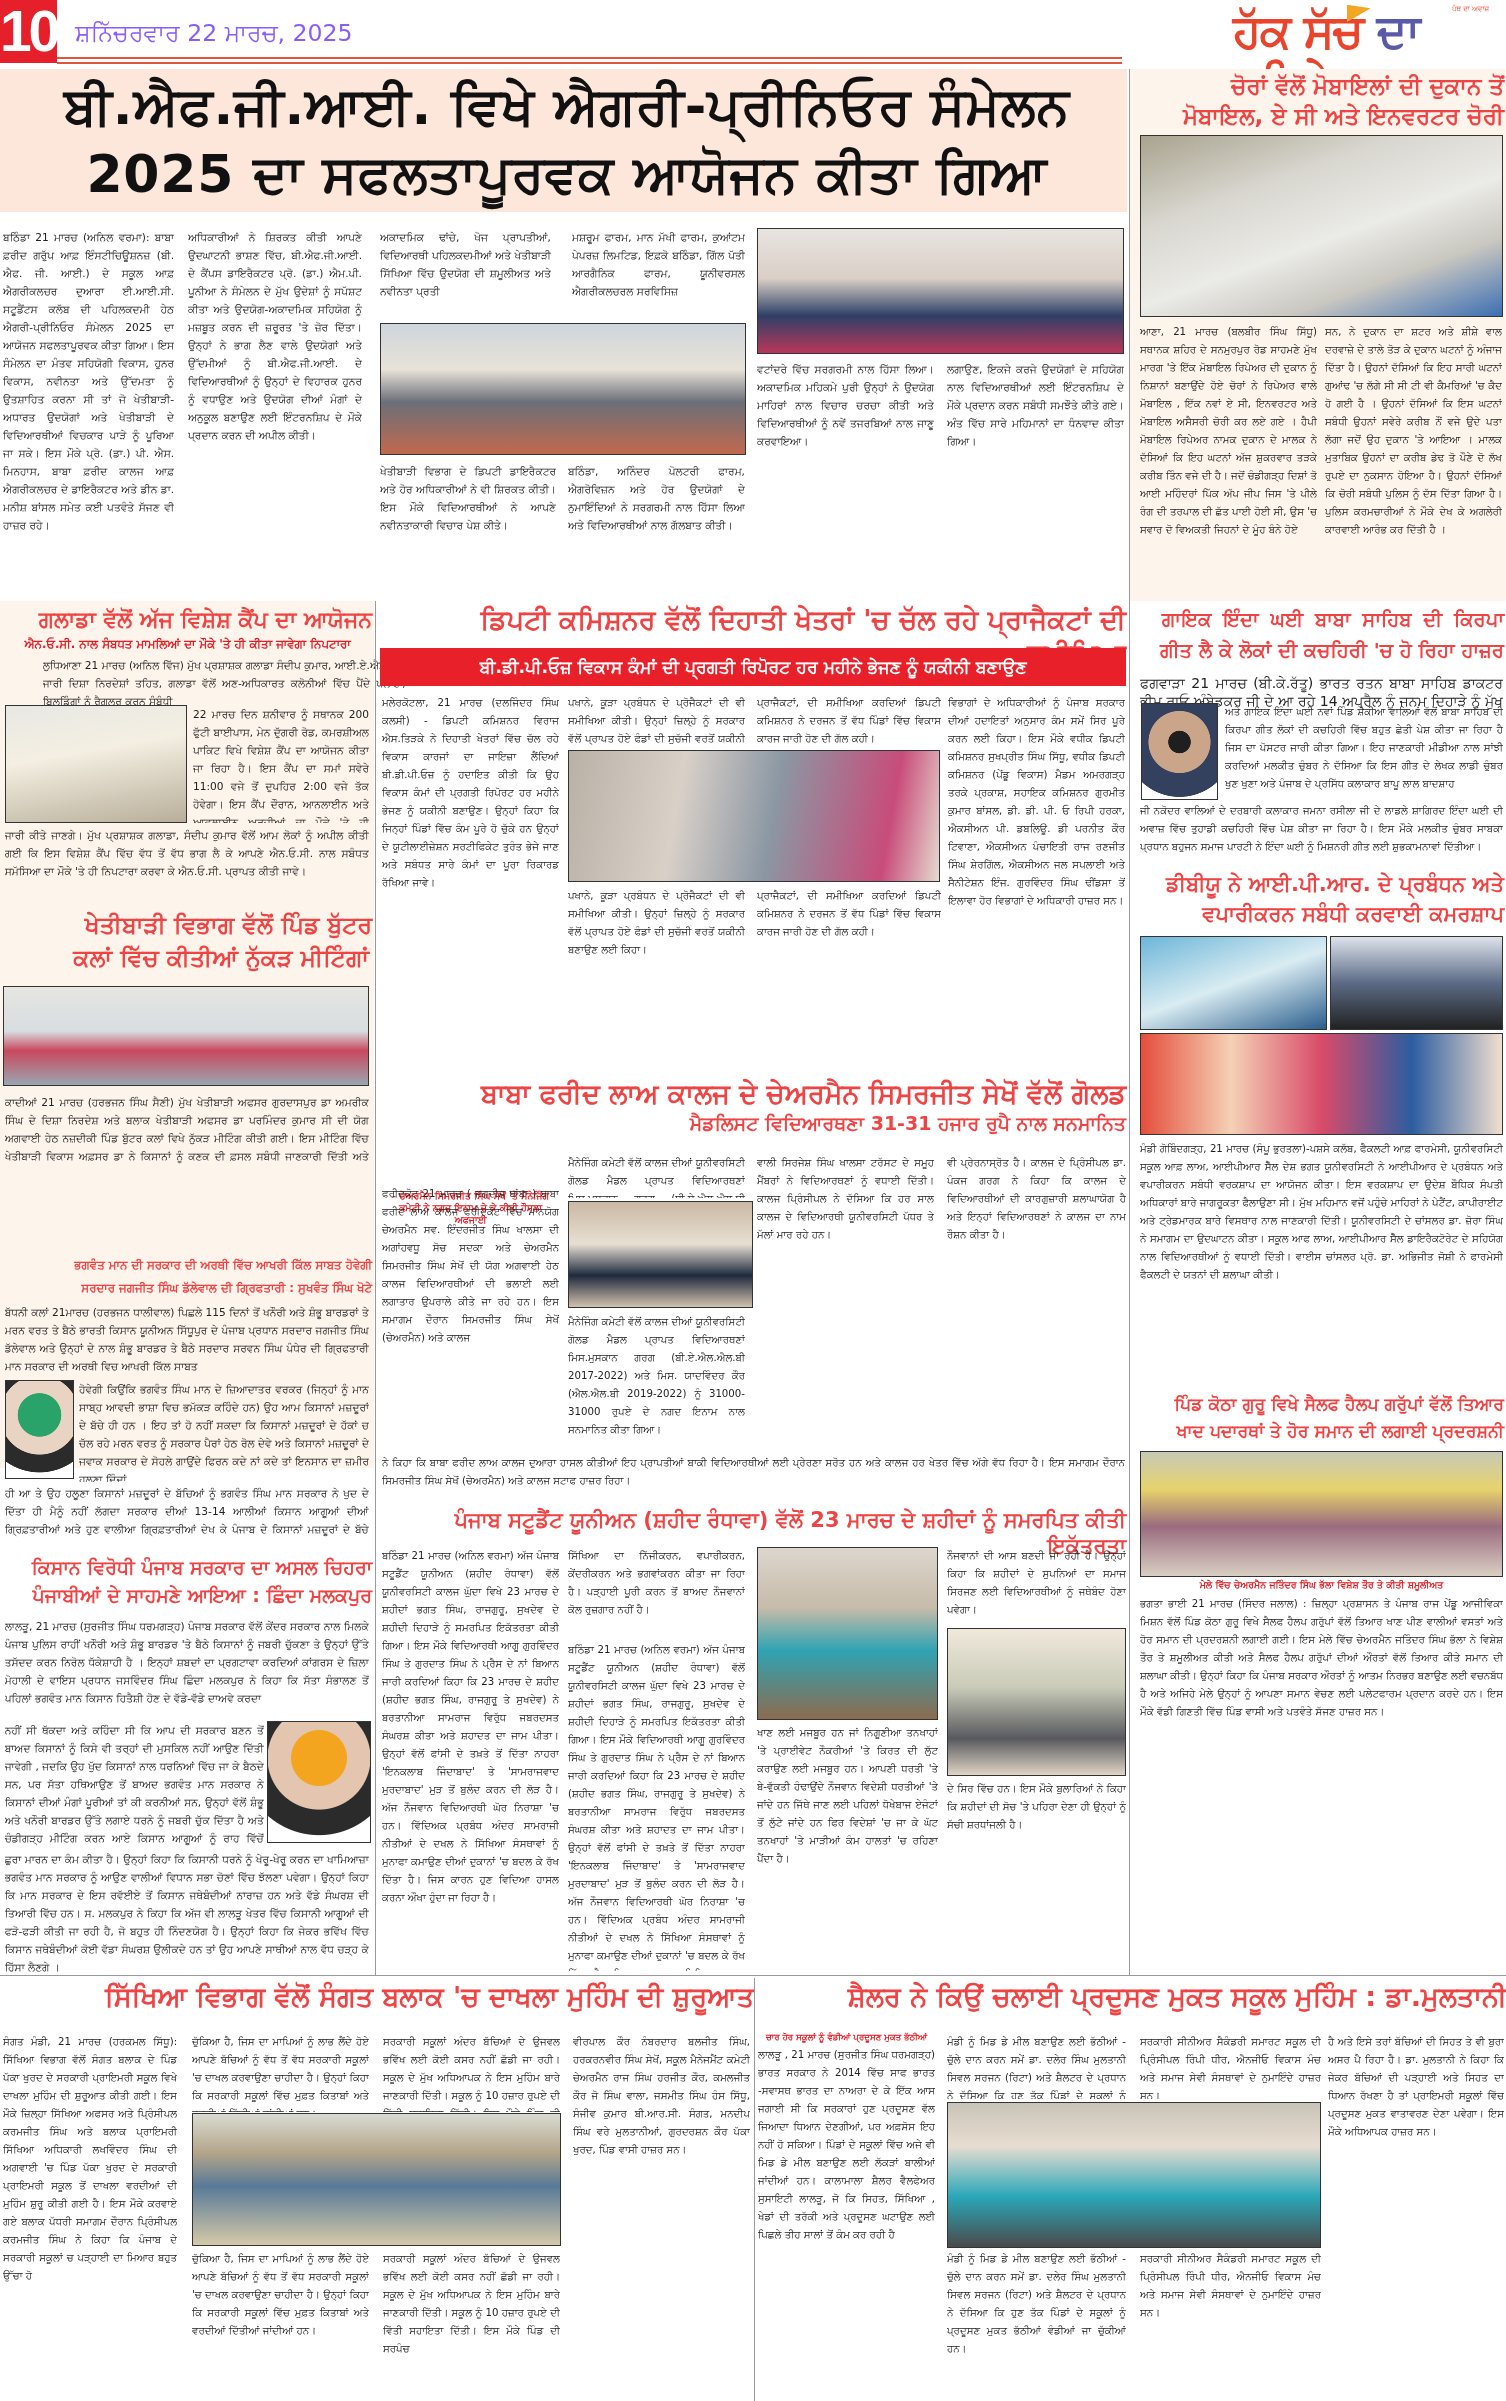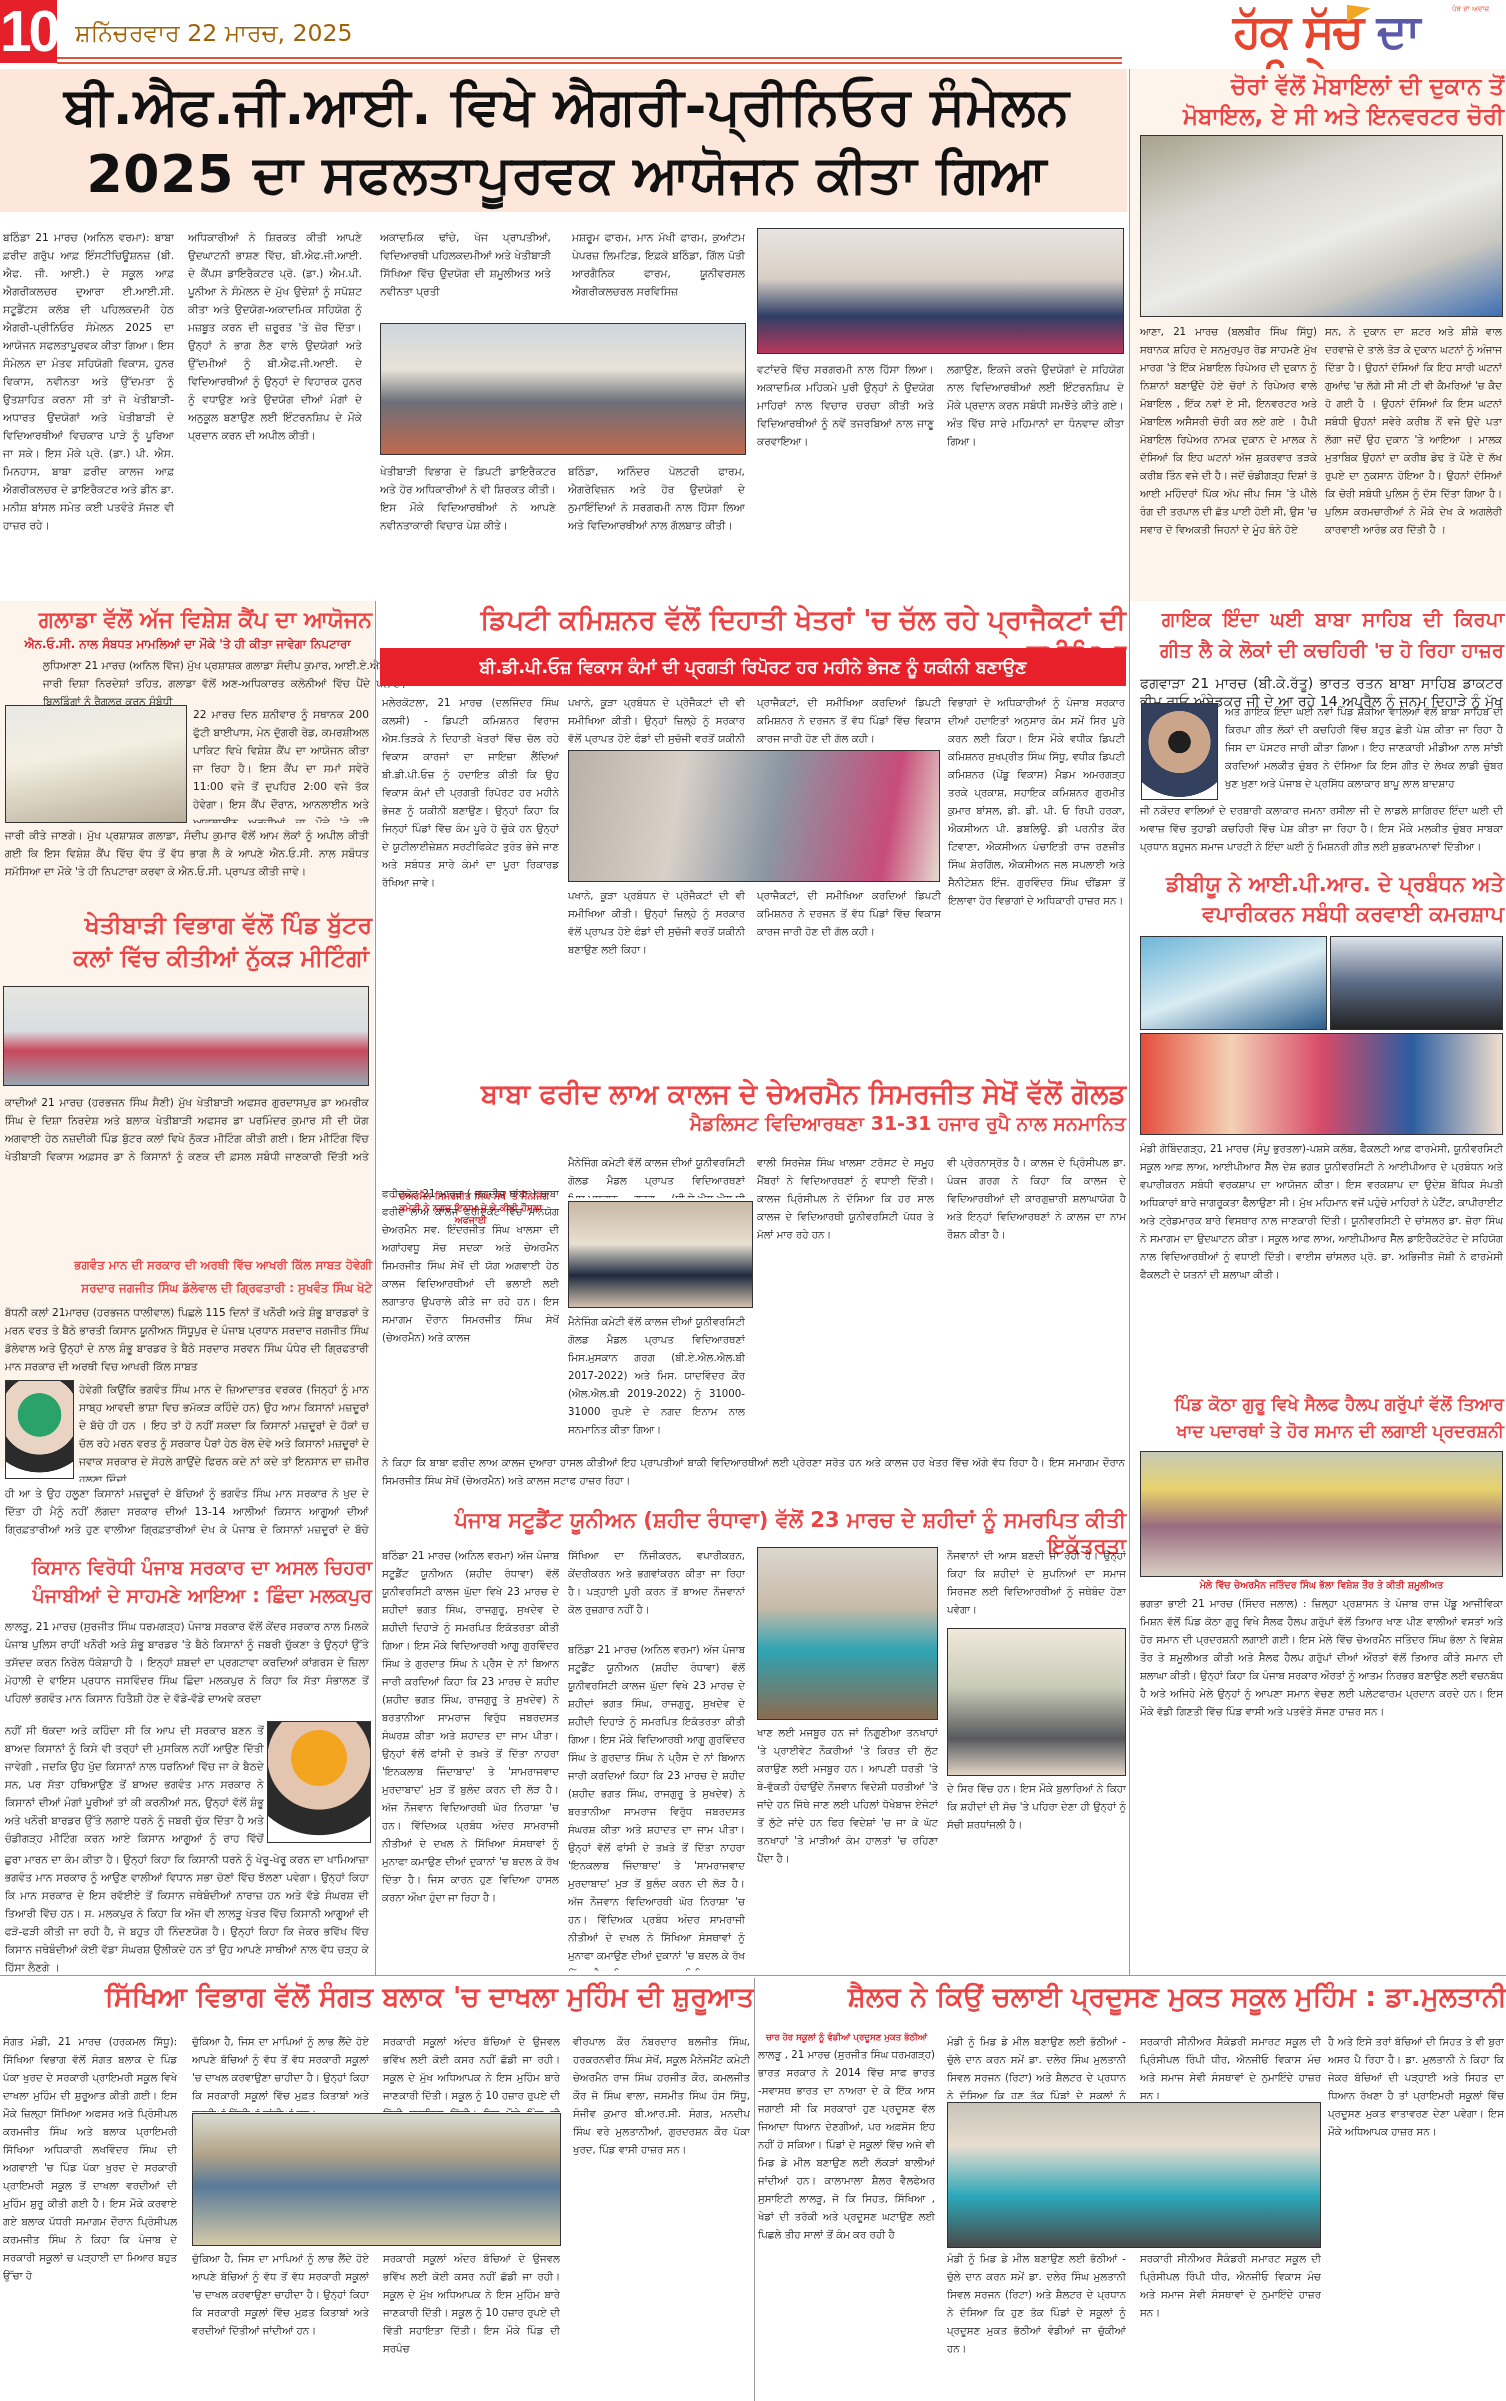--- a/index.html
+++ b/index.html
@@ -1,21 +1,21 @@
 <!DOCTYPE html>
 <html style="font-size:12.6px"><head>
 <meta charset="utf-8">
 <style>
   * { box-sizing: border-box; margin: 0; padding: 0; }
   body { width: 1506px; height: 2401px; background: #ffffff; position: relative; overflow: hidden;
          font-family: "DejaVu Sans", sans-serif; color: #1a1a1a; }
   .abs { position: absolute; }
   .page-num { left: 0; top: 0; width: 57px; height: 63px; background: #e5202a; color: #fff;
               font-family: "Liberation Sans", sans-serif; font-weight: bold; font-size: 57px; line-height: 63px; text-align: center; letter-spacing: -3.1px; }
-  .date { left: 75px; top: 19px; font-size: 23.6px; font-family: "DejaVu Sans", sans-serif; color: #a16207; }
+  .date { left: 75px; top: 19px; font-size: 23.6px; font-family: "DejaVu Sans", sans-serif; color: #8b5cf6; }
   .rule1 { left: 57px; top: 57px; width: 1065px; height: 2.4px; background: #e0553a; }
   .rule2 { left: 57px; top: 62px; width: 1065px; height: 1.6px; background: #e0553a; }
   .masthead { left: 1233px; top: 4.7px; font-size: 46px; font-weight: bold; color: #e8452c; letter-spacing: -1.6px; line-height: 52px; }
   .masthead .da { color: #5a5aa8; }
   .tagline { left: 1452px; top: 4.7px; font-size: 7px; color: #e8452c; }
   .flag { left: 1347px; top: 4.7px; width: 23.6px; height: 17.3px; background: #f2a623; clip-path: polygon(0 0,100% 20%,0 100%); }
   .lead-bg { left: 0; top: 69px; width: 1127px; height: 143px; background: #fde6da; }
   .lead-h { left: 9.4px; width: 1115px; font-size: 52px; font-weight: bold; text-align: center; color: #111; line-height: 68px; letter-spacing: 0.8px; }
   .col { font-size: 10.6px; line-height: 18px; text-align: justify; color: #222; overflow: hidden; }
   .hl { font-weight: bold; color: #ef4444; text-align: right; line-height: 1.25; }

